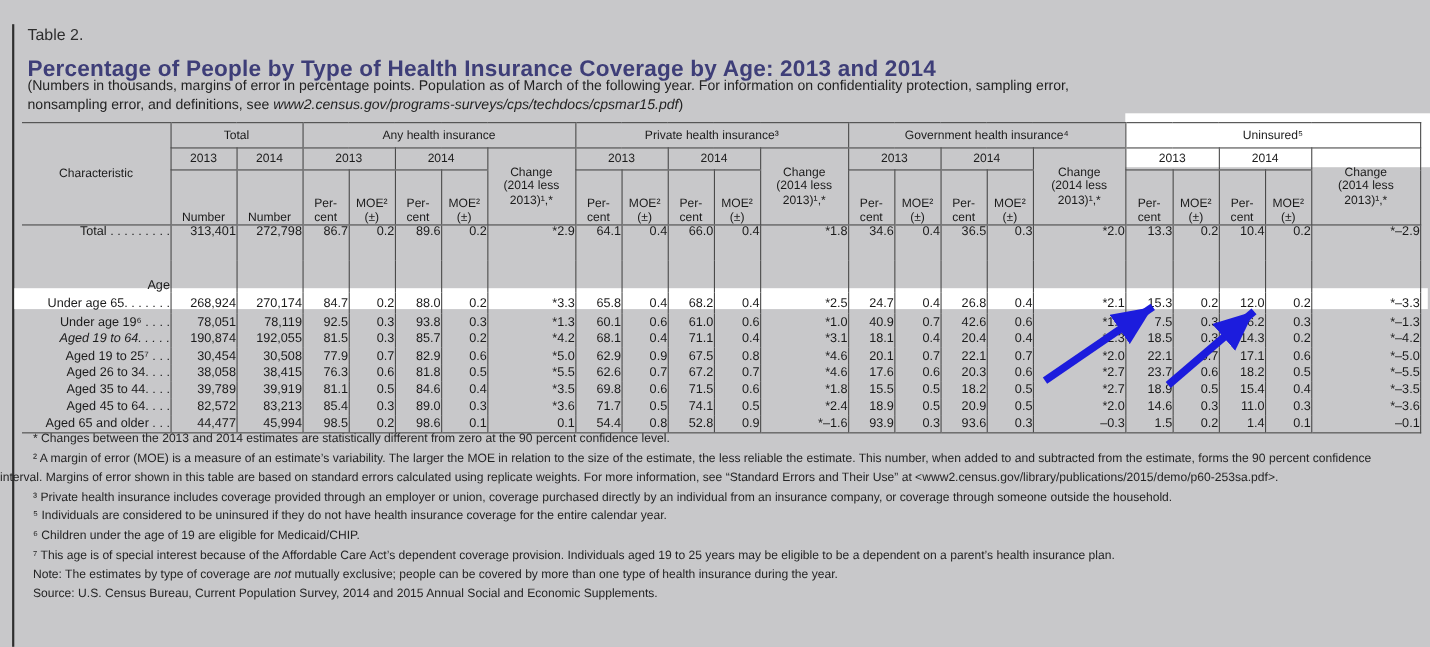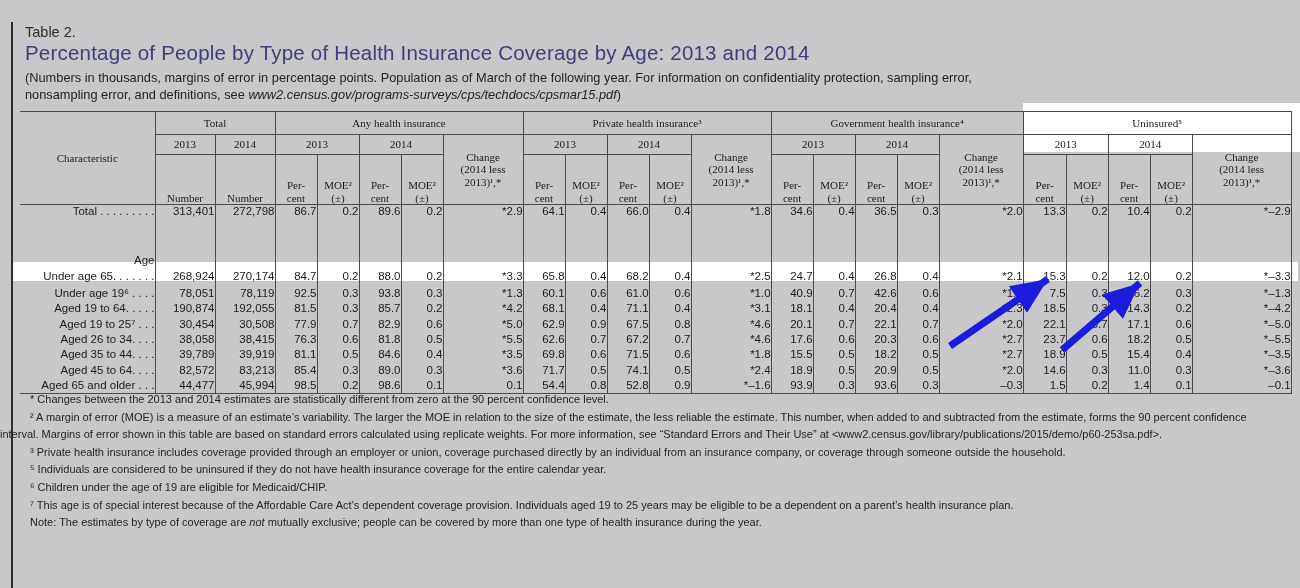--- a/index.html
+++ b/index.html
@@ -9,36 +9,36 @@
   html,body{margin:0;padding:0;}
   body{width:1300px;height:588px;overflow:hidden;background:var(--bg);
        font-family:"Liberation Sans","DejaVu Sans",sans-serif;color:var(--ink);position:relative;}
   .abs{position:absolute;}
 
   
   #page-edge{left:11px;top:22px;width:2px;height:566px;background:#2e2e2e;}
 
   
   #table-label{left:25px;top:24px;font-size:14.5px;color:#2d2d2d;}
-  #page-title{left:25px;top:41px;font-size:20.5px;font-weight:normal;color:var(--purple);letter-spacing:.2px;}
+  #page-title{left:25px;top:51px;font-size:20.5px;font-weight:bold;color:var(--purple);letter-spacing:.2px;}
   #subtitle{left:25px;top:70px;font-size:12.8px;line-height:16.5px;color:#232323;}
   #subtitle .lnk{font-style:italic;}
 
   
   #hl-uninsured{left:1023px;top:103px;width:277px;height:49px;background:#ffffff;z-index:1;}
   #hl-row{left:13px;top:262px;width:1285px;height:19px;background:#ffffff;z-index:1;}
 
   
   #tbl{left:20px;top:111px;width:1271px;border-collapse:collapse;table-layout:fixed;z-index:2;position:absolute;}
   #tbl th,#tbl td{padding:0;margin:0;font-weight:normal;color:var(--ink);}
   #tbl th{font-size:11px;text-align:center;white-space:pre-line;line-height:12.5px;}
   .bl{border-left:1px solid var(--line);}
   .br{border-right:1px solid var(--line);}
   .bt{border-top:1px solid var(--line);}
-  .bb{border-bottom:1px solid var(--line);font-family:Liberation Serif, serif;}
+  .bb{border-bottom:1px solid var(--line);}
   tr.hr1 th{height:22px;vertical-align:middle;}
   tr.hr2 th{height:19px;vertical-align:middle;}
   tr.hr3 th{height:49px;vertical-align:bottom;padding-bottom:4px;}
   th.chg-h{vertical-align:middle !important;padding-bottom:0 !important;}
   th.char{vertical-align:middle;}
 
   #tbl td{font-size:11.5px;}
   td.lbl{text-align:right;white-space:nowrap;overflow:hidden;}
   td.v{text-align:right;padding-right:8px;white-space:nowrap;}
   td.v.chg{padding-right:13px;}
@@ -263,21 +263,21 @@
         <td class="v bl">42.6</td>
         <td class="v bl">0.6</td>
         <td class="v bl chg">*1.7</td>
         <td class="v bl">7.5</td>
         <td class="v bl">0.3</td>
         <td class="v bl">6.2</td>
         <td class="v bl">0.3</td>
         <td class="v bl chg br">*–1.3</td>
       </tr>
       <tr class="data">
-        <td class="lbl" style="padding-left: 17px;">Aged 19 to 64. . . . .</td>
+        <td class="lbl" style="padding-left: 17px; font-style: italic;">Aged 19 to 64. . . . .</td>
         <td class="v bl">190,874</td>
         <td class="v bl">192,055</td>
         <td class="v bl">81.5</td>
         <td class="v bl">0.3</td>
         <td class="v bl">85.7</td>
         <td class="v bl">0.2</td>
         <td class="v bl chg">*4.2</td>
         <td class="v bl">68.1</td>
         <td class="v bl">0.4</td>
         <td class="v bl">71.1</td>
@@ -424,20 +424,21 @@
 
 <div class="abs" id="footnotes">
     <p class="ind"><span>* Changes between the 2013 and 2014 estimates are statistically different from zero at the 90 percent confidence level.</span></p>
     <p class="ind"><span>² A margin of error (MOE) is a measure of an estimate’s variability. The larger the MOE in relation to the size of the estimate, the less reliable the estimate. This number, when added to and subtracted from the estimate, forms the 90 percent confidence</span></p>
     <p class=""><span>interval. Margins of error shown in this table are based on standard errors calculated using replicate weights. For more information, see “Standard Errors and Their Use” at &lt;www2.census.gov/library/publications/2015/demo/p60-253sa.pdf&gt;.</span></p>
     <p class="ind"><span>³ Private health insurance includes coverage provided through an employer or union, coverage purchased directly by an individual from an insurance company, or coverage through someone outside the household.</span></p>
     <p class="ind"><span>⁵ Individuals are considered to be uninsured if they do not have health insurance coverage for the entire calendar year.</span></p>
     <p class="ind"><span>⁶ Children under the age of 19 are eligible for Medicaid/CHIP.</span></p>
     <p class="ind"><span>⁷ This age is of special interest because of the Affordable Care Act’s dependent coverage provision. Individuals aged 19 to 25 years may be eligible to be a dependent on a parent’s health insurance plan.</span></p>
     <p class="ind"><span>Note: The estimates by type of coverage are </span><span class="it">not</span><span> mutually exclusive; people can be covered by more than one type of health insurance during the year.</span></p>
+    <p class="ind"><span>Source: U.S. Census Bureau, Current Population Survey, 2014 and 2015 Annual Social and Economic Supplements.</span></p>
   </div>
 
 <svg class="abs" id="arrows" width="1300" height="588" viewBox="0 0 1300 588" xmlns="http://www.w3.org/2000/svg">
   <defs>
     <marker id="ah" markerWidth="5.2" markerHeight="4.6" refX="5.2" refY="2.3" orient="auto">
       <path d="M0,0 L5.2,2.3 L0,4.6 z" fill="#1c1cdd"></path>
     </marker>
   </defs>
   <line id="arrow1" stroke="#1c1cdd" stroke-width="7" marker-end="url(#ah)" x1="950" y1="346" x2="1048" y2="279"></line>
   <line id="arrow2" stroke="#1c1cdd" stroke-width="7" marker-end="url(#ah)" x1="1062" y1="350" x2="1140" y2="283"></line>

